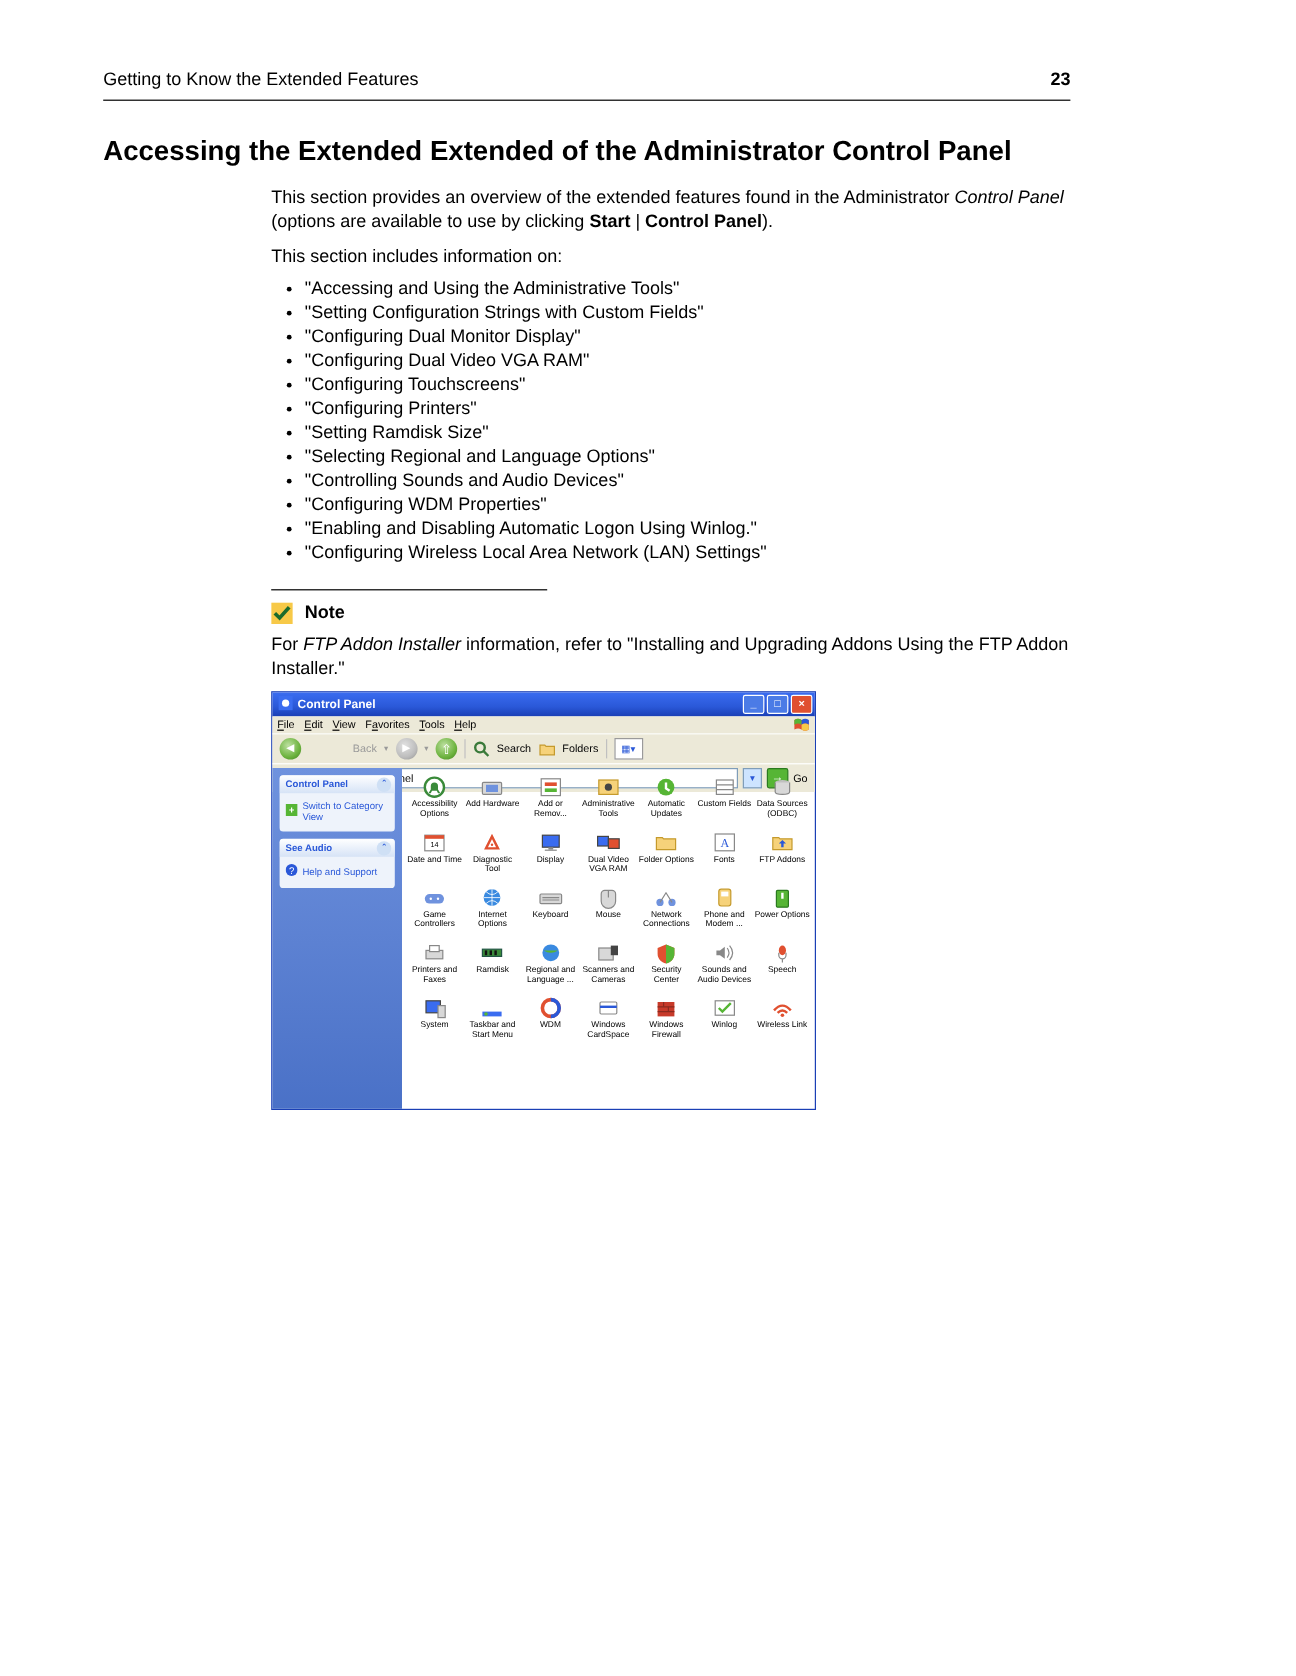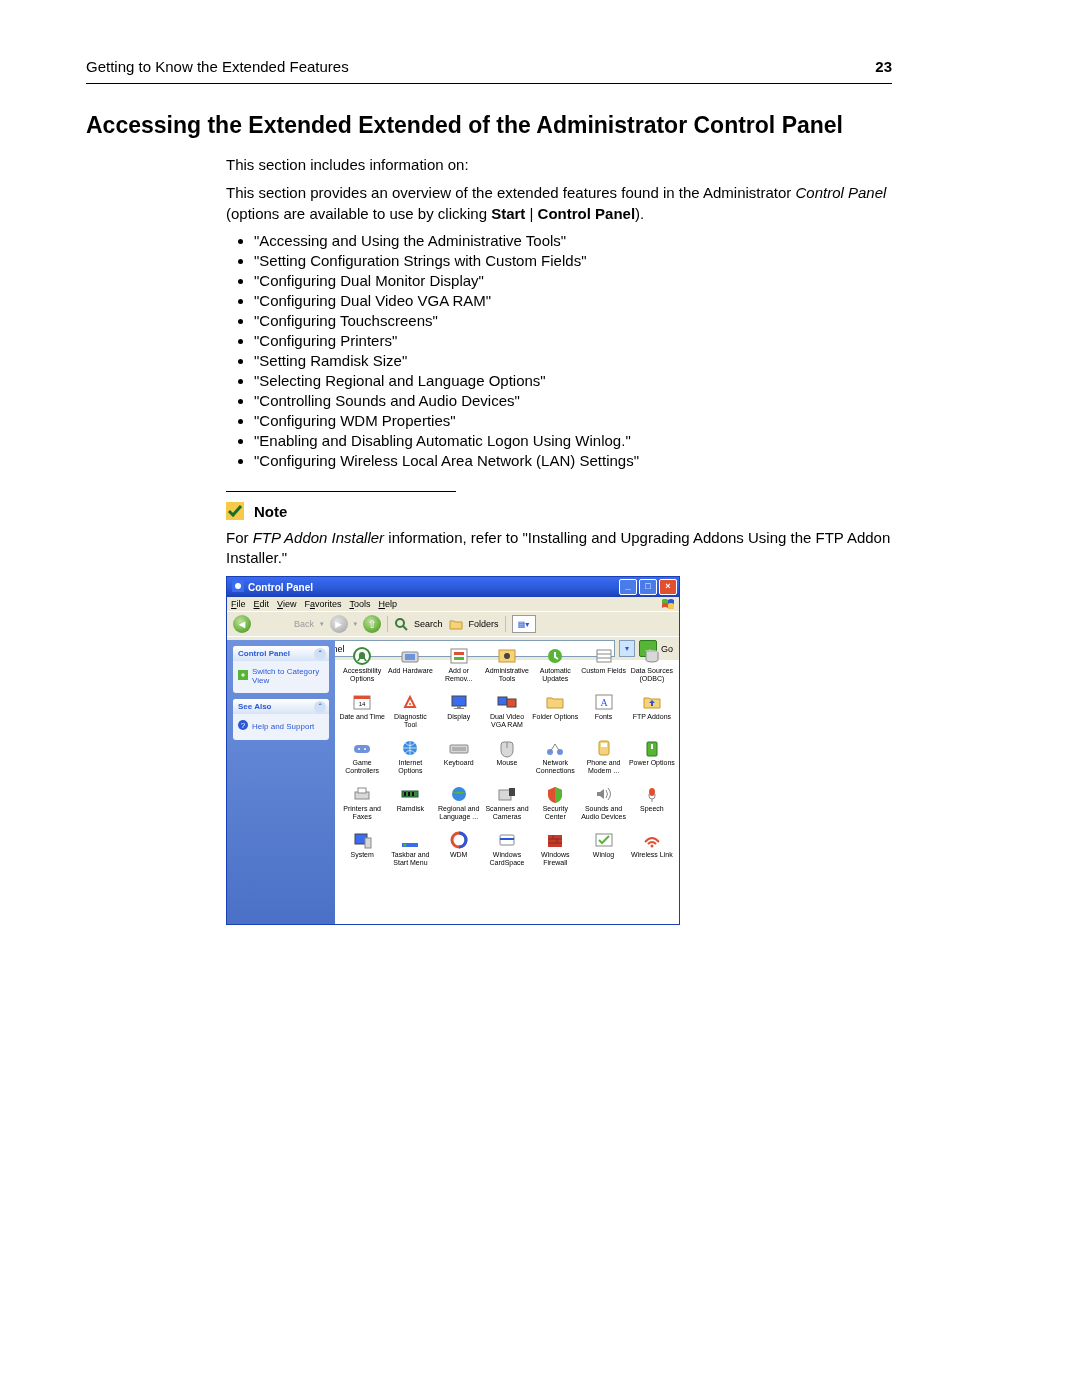--- a/index.html
+++ b/index.html
@@ -37,21 +37,21 @@
     margin: 8px 0 6px 0;
     padding-left: 28px;
   }
   ul.topics li { margin: 3px 0; }
   .note-rule {
     border: none;
     border-top: 1px solid #000;
     width: 230px;
     margin: 22px 0 10px 0;
   }
-  .note-row { display: flex; align-items: flex-end; gap: 10px; }
+  .note-row { display: flex; align-items: center; gap: 10px; }
   .note-icon {
     width: 18px; height: 18px;
     display: inline-block;
   }
   .note-label { font-weight: bold; }
   .note-text { margin: 6px 0 0 40px; line-height: 1.35; }
   .fig-caption { font-weight: bold; margin: 28px 0 12px 0; }
 
   
   .xp {
@@ -185,25 +185,25 @@
 
   <div class="header">
     <span>Getting to Know the Extended Features</span>
     <span class="pg">23</span>
   </div>
   <hr class="div">
 
   <h1 class="title">Accessing the Extended Extended of the Administrator Control Panel</h1>
 
   <div class="body-ind">
-    <p>This section includes information on:</p>
-
     <p>
       <span>This section provides an overview of the extended features found in the Administrator </span><em class="italic">Control Panel</em><span> (options are available to use by clicking </span><strong class="bold">Start</strong><span> | </span><strong class="bold">Control Panel</strong><span>).</span>
     </p>
+
+    <p>This section includes information on:</p>
     <ul class="topics">
       <li>"Accessing and Using the Administrative Tools"</li>
       <li>"Setting Configuration Strings with Custom Fields"</li>
       <li>"Configuring Dual Monitor Display"</li>
       <li>"Configuring Dual Video VGA RAM"</li>
       <li>"Configuring Touchscreens"</li>
       <li>"Configuring Printers"</li>
       <li>"Setting Ramdisk Size"</li>
       <li>"Selecting Regional and Language Options"</li>
       <li>"Controlling Sounds and Audio Devices"</li>
@@ -314,21 +314,21 @@
                       <rect width="10" height="10" fill="#56b535"></rect>
                       <path d="M3 5h4M5 3v4" stroke="#fff" stroke-width="1"></path>
                     </svg>
                 </span>
                 <span>Switch to Category View</span>
               </div>
             </div>
           </div>
           <div class="taskbox">
             <div class="hd">
-              <span>See Also</span>
+              <span>See Audio</span>
               <span class="coll">ˆ</span>
             </div>
             <div class="bd">
               <div class="tasklink">
                 <span>
                   <svg width="10" height="10" viewBox="0 0 10 10">
                       <circle cx="5" cy="5" r="5" fill="#2a58d8"></circle>
                       <text x="5" y="8" font-size="8" text-anchor="middle" fill="#fff">?</text>
                     </svg>
                 </span>

